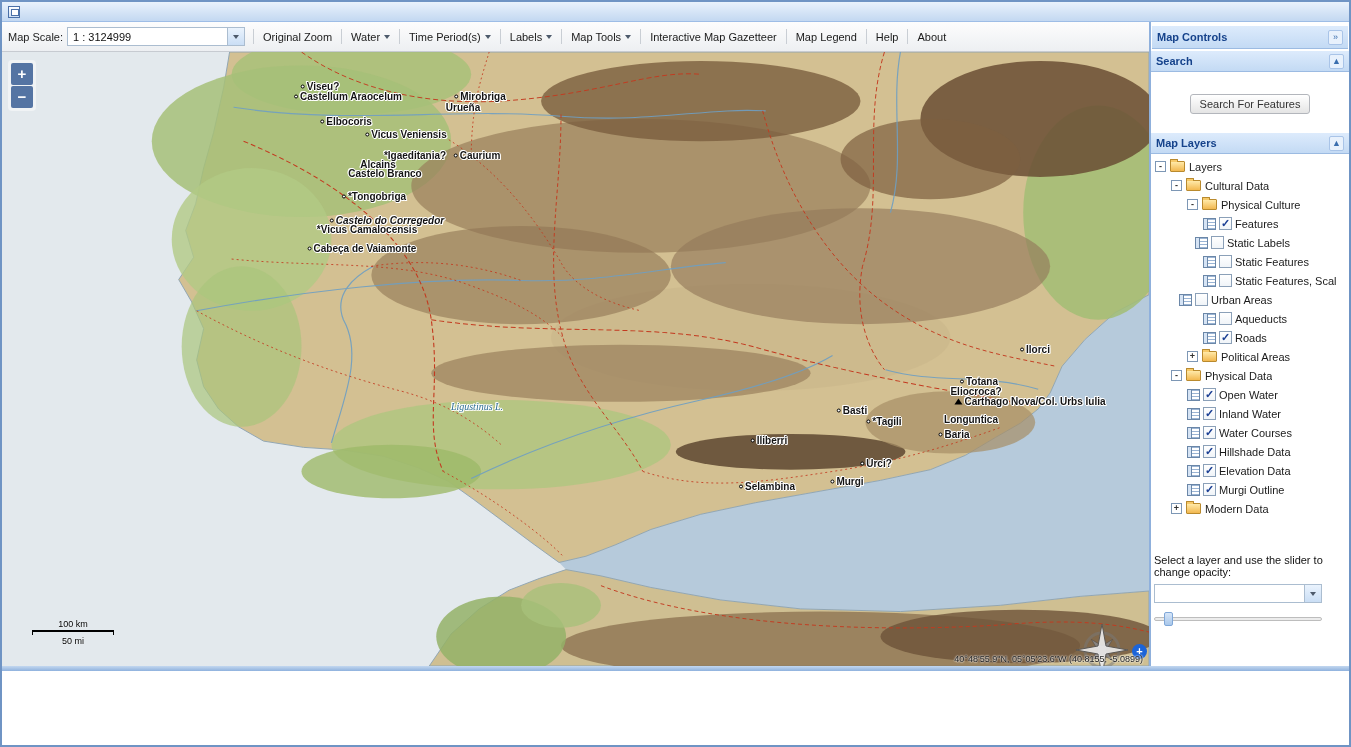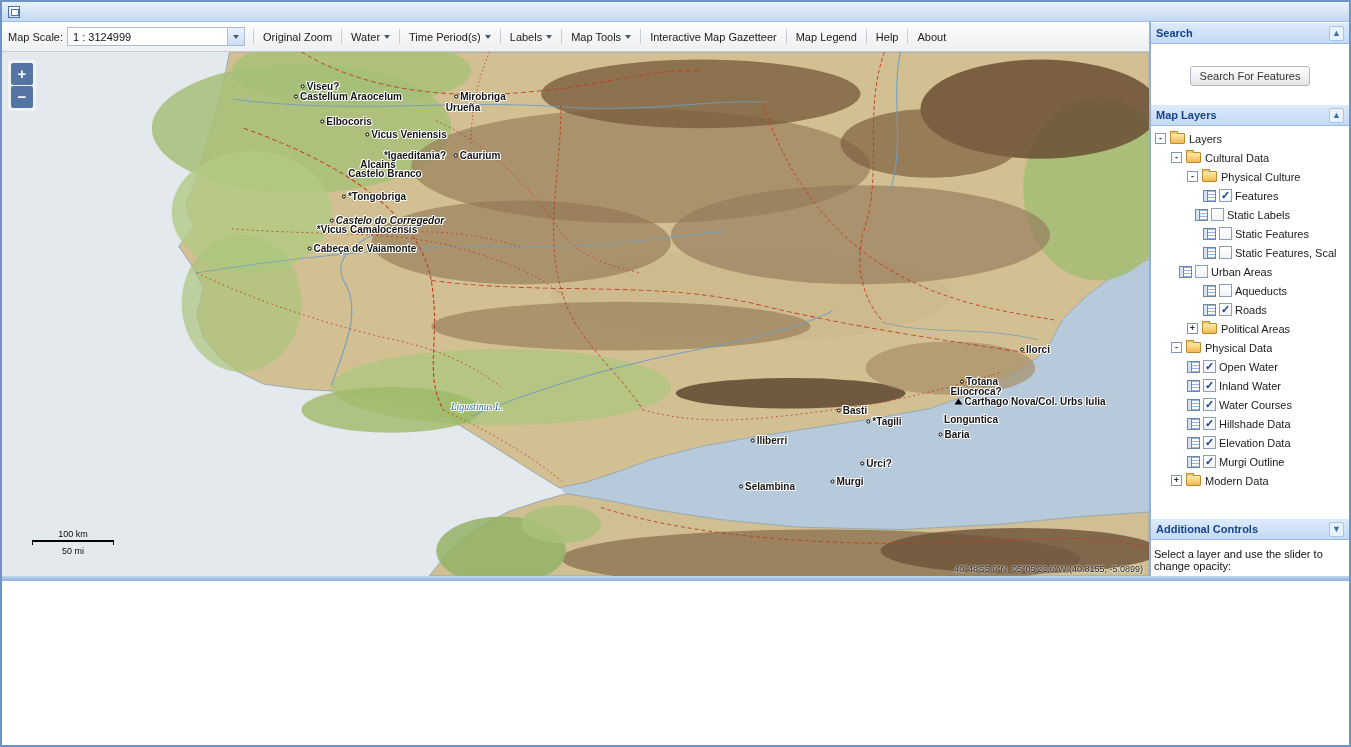--- a/index.html
+++ b/index.html
@@ -7,21 +7,21 @@
   .window{width:1351px;height:747px;border:2px solid #6f94c4;background:#fff;position:relative;
           font-family:"Liberation Sans",sans-serif;overflow:hidden;}
   
   .titlebar{height:20px;background:linear-gradient(#e9f2fc,#c3d8f1);border-bottom:1px solid #9ebde6;
             display:flex;align-items:center;padding:0 6px;}
   .titlebar .title{font:bold 11px "Liberation Sans",sans-serif;color:#15428b;flex:1;}
   .win-tool{width:12px;height:12px;border:1px solid #4a70a8;background:linear-gradient(#fff,#cfe0f4);
             position:relative;cursor:pointer;}
   .win-tool::before{content:"";position:absolute;left:2px;top:2px;width:6px;height:5px;border:1px solid #4a70a8;background:#fff;}
   
-  .content{display:flex;height:554px;}
+  .content{display:flex;height:644px;}
   .left-col{width:1147px;display:flex;flex-direction:column;}
   
   .toolbar{height:30px;display:flex;align-items:center;padding:0 6px;font-size:11px;color:#222;
            background:linear-gradient(#fdfdfd,#edeff2);border-bottom:1px solid #c7cbd1;white-space:nowrap;}
   .tb-label{margin-right:4px;}
   .combo{display:inline-flex;align-items:center;height:19px;border:1px solid #abbdd0;background:#fff;width:178px;}
   .combo-text{flex:1;padding:0 5px;font-size:11px;color:#111;overflow:hidden;}
   .combo-trigger{width:17px;align-self:stretch;background:linear-gradient(#eaf3fd,#cadef5);
                  border-left:1px solid #abbdd0;display:flex;align-items:center;justify-content:center;cursor:pointer;}
   .arr{width:0;height:0;border-left:3px solid transparent;border-right:3px solid transparent;border-top:4px solid #4d5a6b;display:inline-block;}
@@ -245,20 +245,25 @@
           <path d="M0,-26 L4,-4 26,0 4,4 0,26 -4,4 -26,0 -4,-4 Z" fill="#ececec" stroke="#555" stroke-width="1" opacity="0.9"></path>
         </svg>
 
         <span class="plus-badge">+</span>
 
         <div class="coords">40°48'55.9"N, 05°05'23.6"W (40.8155, -5.0899)</div>
       </div>
     </div>
 
     <div class="sidebar">
+      <div class="phead mc-head">
+        <span>Map Controls</span>
+        <span class="sp"></span>
+        <span class="ptool">»</span>
+      </div>
 
       <div class="phead">
         <span>Search</span>
         <span class="sp"></span>
         <span class="ptool">▲</span>
       </div>
       <div class="pbody-search">
         <button class="btn">Search For Features</button>
       </div>
 
@@ -358,25 +363,20 @@
             <span class="cbx">✓</span>
             <span class="tree-label">Murgi Outline</span>
           </div>
           <div class="tree-row" style="padding-left: 20px;">
             <span class="expander">+</span>
             <span class="folder-ico"></span>
             <span class="tree-label">Modern Data</span>
           </div>
         </div>
 
-      <div class="phead">
-        <span>Additional Controls</span>
-        <span class="sp"></span>
-        <span class="ptool">▼</span>
-      </div>
       <div class="pbody-add">
         <div>Select a layer and use the slider to change opacity:</div>
         <div class="combo add-combo">
           <span class="combo-text"></span>
           <span class="combo-trigger">
               <i class="arr"></i>
             </span>
         </div>
         <div class="slider">
           <div class="slider-track"></div>

